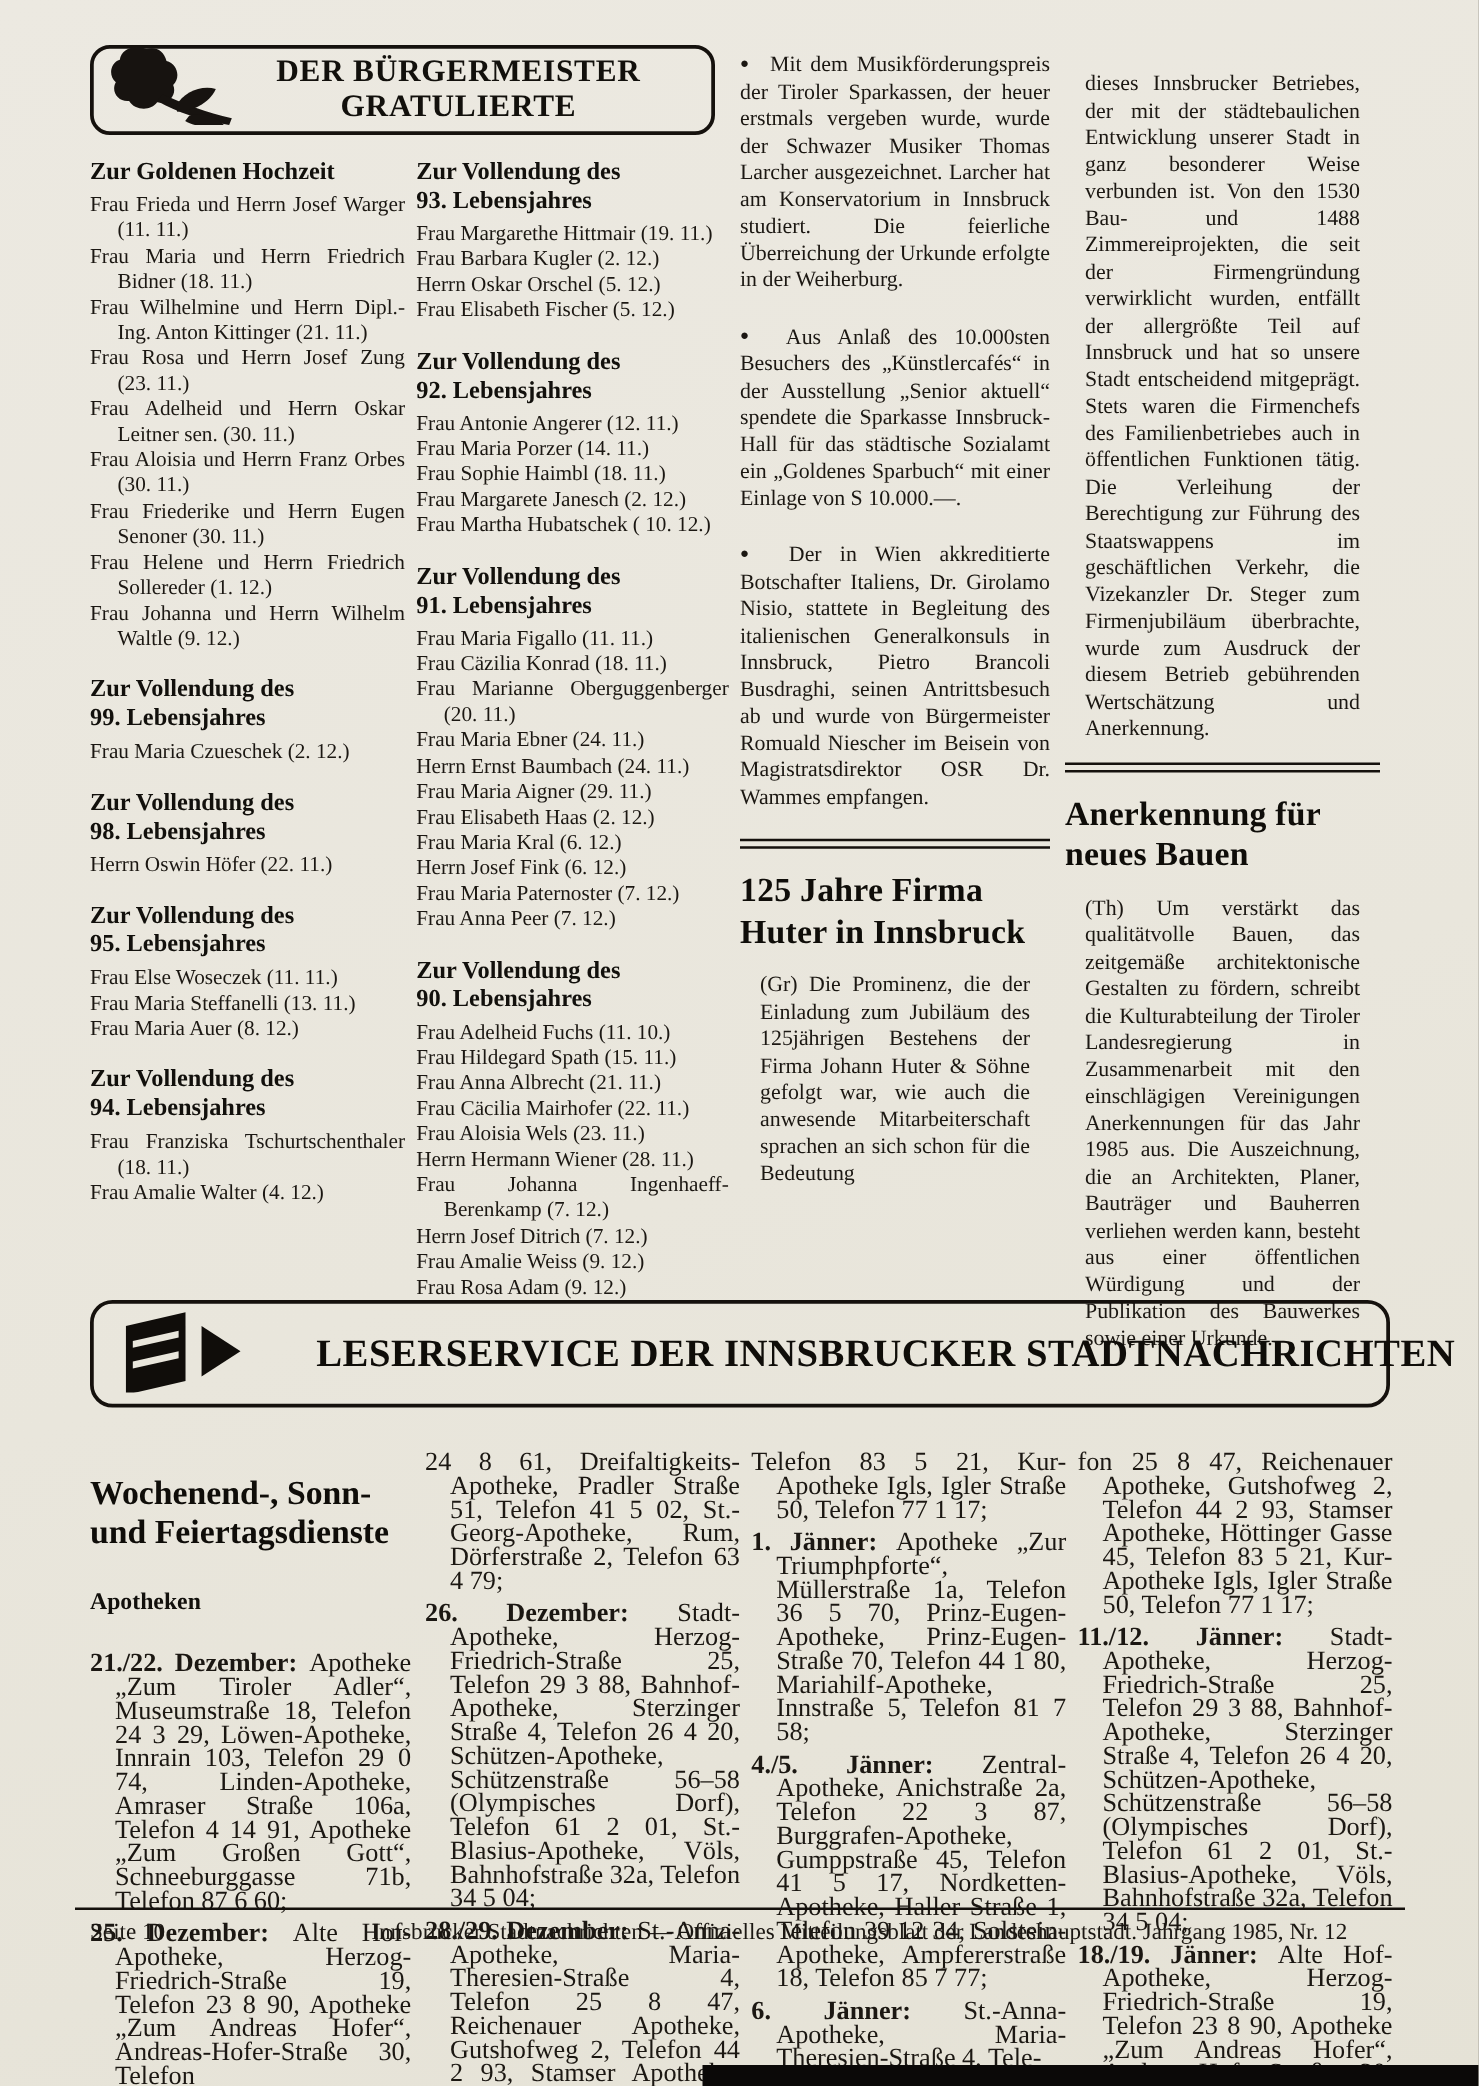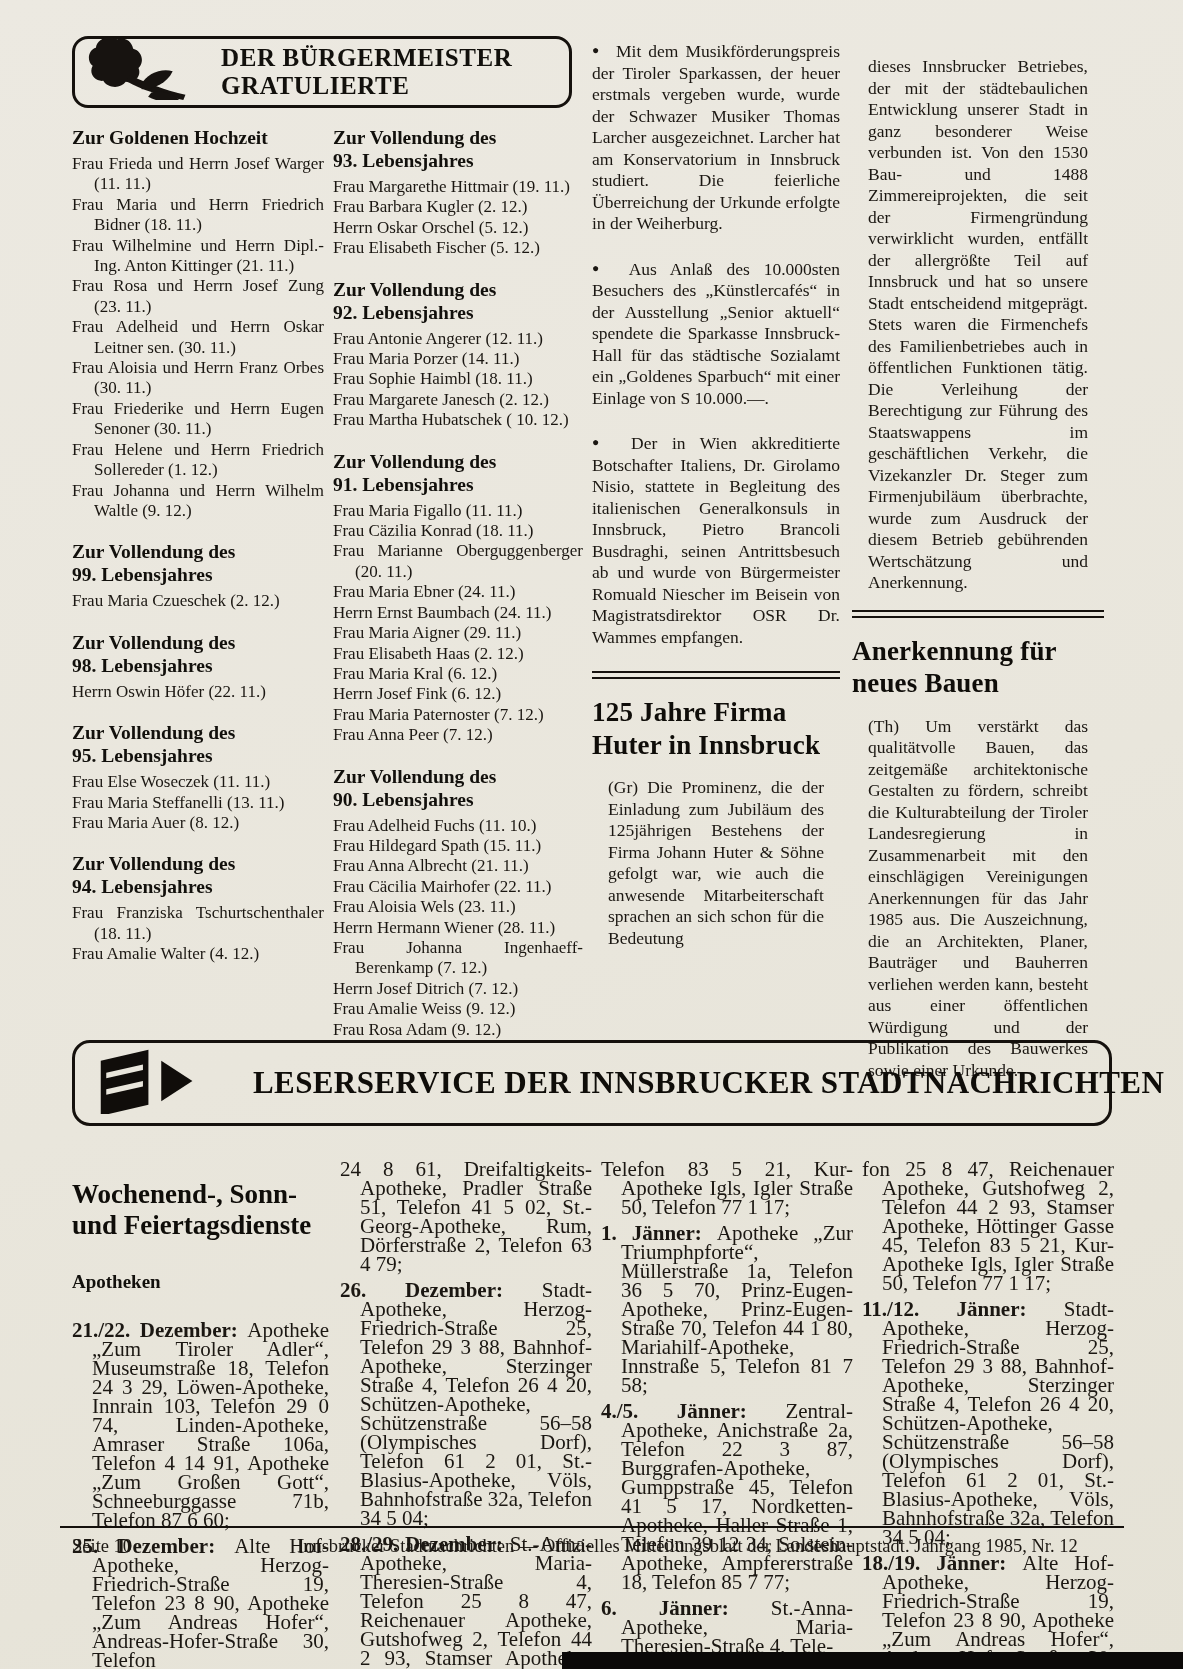--- a/index.html
+++ b/index.html
@@ -9,21 +9,21 @@
     font-family:"Liberation Serif","DejaVu Serif",serif;
     color:#1b1712; overflow:hidden;
   }
   
   .bm-box{
     position:absolute; left:72px; top:36px; width:500px; height:72px;
     border:3.5px solid #15110d; border-radius:16px; box-sizing:border-box;
     display:flex; align-items:center; gap:16px; padding:0 12px; background:transparent;
   }
   .bm-title{font-size:25px; font-weight:bold; line-height:28px; margin:0;
-    white-space:pre-line; letter-spacing:.6px; color:#12100c;}
+    white-space:pre-line; letter-spacing:.6px; color:#12100c;text-align:center;}
   .rose{flex:0 0 auto; display:block; margin-top:-4px;}
   
   .col{position:absolute; box-sizing:border-box;}
   #c1{left:72px;  top:126px; width:252px;}
   #c2{left:333px; top:126px; width:250px;}
   #c3{left:592px; top:40px;  width:248px;}
   #c4{left:852px; top:40px;  width:252px;}
   .sec{margin-bottom:19px;}
   .sec-h{font-size:19.5px; font-weight:bold; line-height:23px; margin:0 0 5px 0;
     white-space:pre-line; text-align:left; color:#12100c;}

